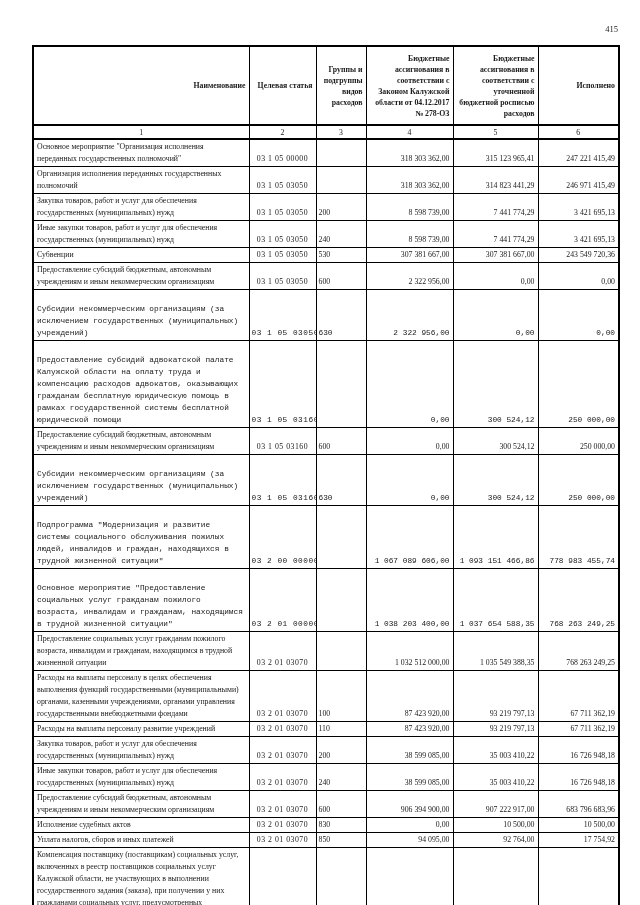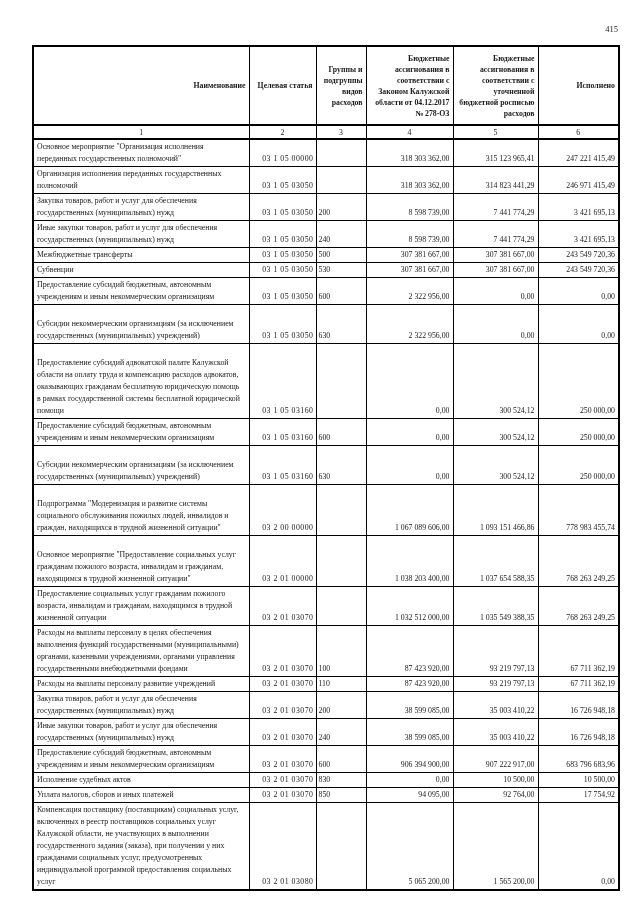--- a/index.html
+++ b/index.html
@@ -66,34 +66,35 @@
     vertical-align: bottom;
     line-height: 12px;
     padding: 1px 2px 1px 2px;
   }
   .budget-table tbody td.name {
     text-align: left;
     padding-left: 3px;
     padding-right: 4px;
   }
   .budget-table tbody td.code {
-    text-align: right;
+    text-align: center;
     white-space: nowrap;
     letter-spacing: 0.5px;
   }
   .budget-table tbody td.group {
     text-align: left;
   }
   .budget-table tbody td.num {
     text-align: right;
     padding-right: 3px;
     white-space: nowrap;
   }
   .budget-table tbody tr.spacer td {
     padding-top: 13px;
+    font-family: Liberation Mono, monospace;
   }
 </style>
 </head>
 <body>
 
 <div class="page">
 
   <div class="page-number">415</div>
 
   <table class="budget-table">
@@ -150,28 +151,20 @@
         </tr>
         <tr>
           <td class="name">Иные закупки товаров, работ и услуг для обеспечения государственных (муниципальных) нужд</td>
           <td class="code">03 1 05 03050</td>
           <td class="group">240</td>
           <td class="num">8 598 739,00</td>
           <td class="num">7 441 774,29</td>
           <td class="num">3 421 695,13</td>
         </tr>
         <tr>
-          <td class="name">Межбюджетные трансферты</td>
-          <td class="code">03 1 05 03050</td>
-          <td class="group">500</td>
-          <td class="num">307 381 667,00</td>
-          <td class="num">307 381 667,00</td>
-          <td class="num">243 549 720,36</td>
-        </tr>
-        <tr>
           <td class="name">Субвенции</td>
           <td class="code">03 1 05 03050</td>
           <td class="group">530</td>
           <td class="num">307 381 667,00</td>
           <td class="num">307 381 667,00</td>
           <td class="num">243 549 720,36</td>
         </tr>
         <tr>
           <td class="name">Предоставление субсидий бюджетным, автономным учреждениям и иным некоммерческим организациям</td>
           <td class="code">03 1 05 03050</td>

